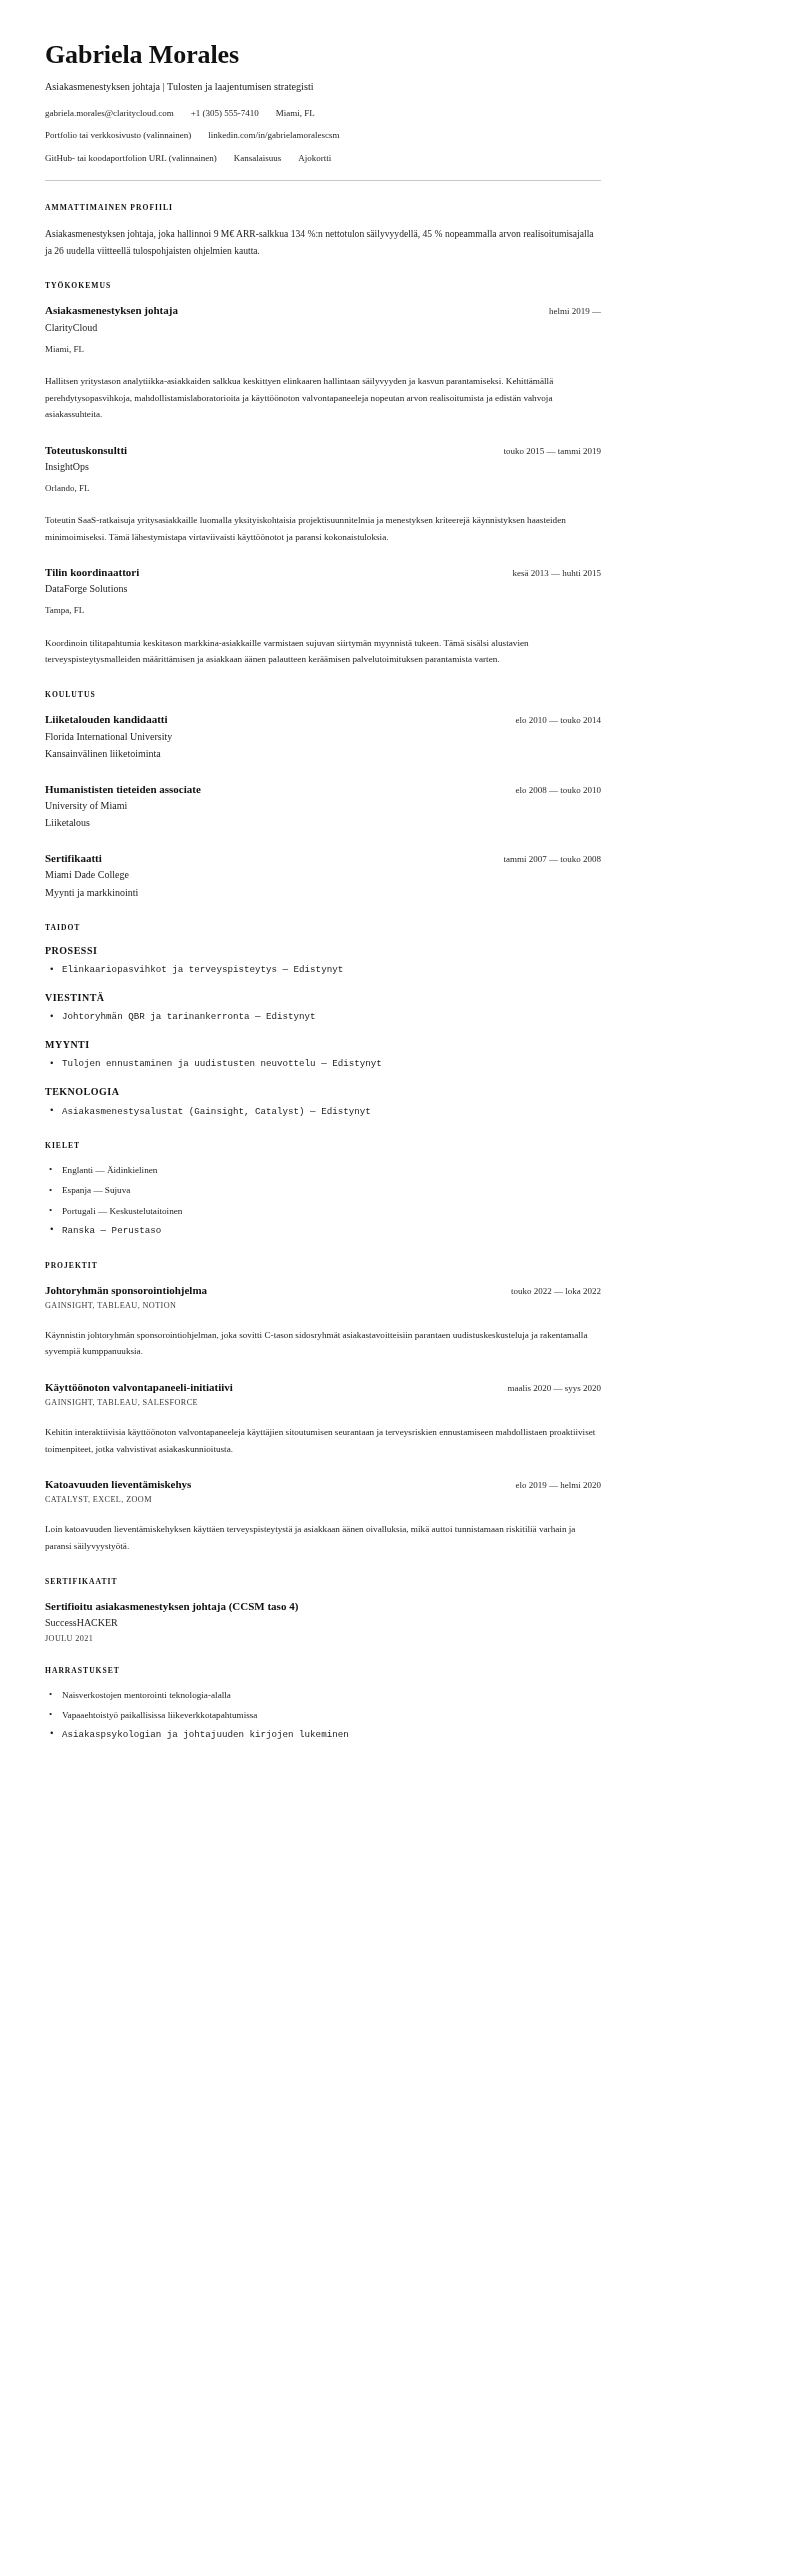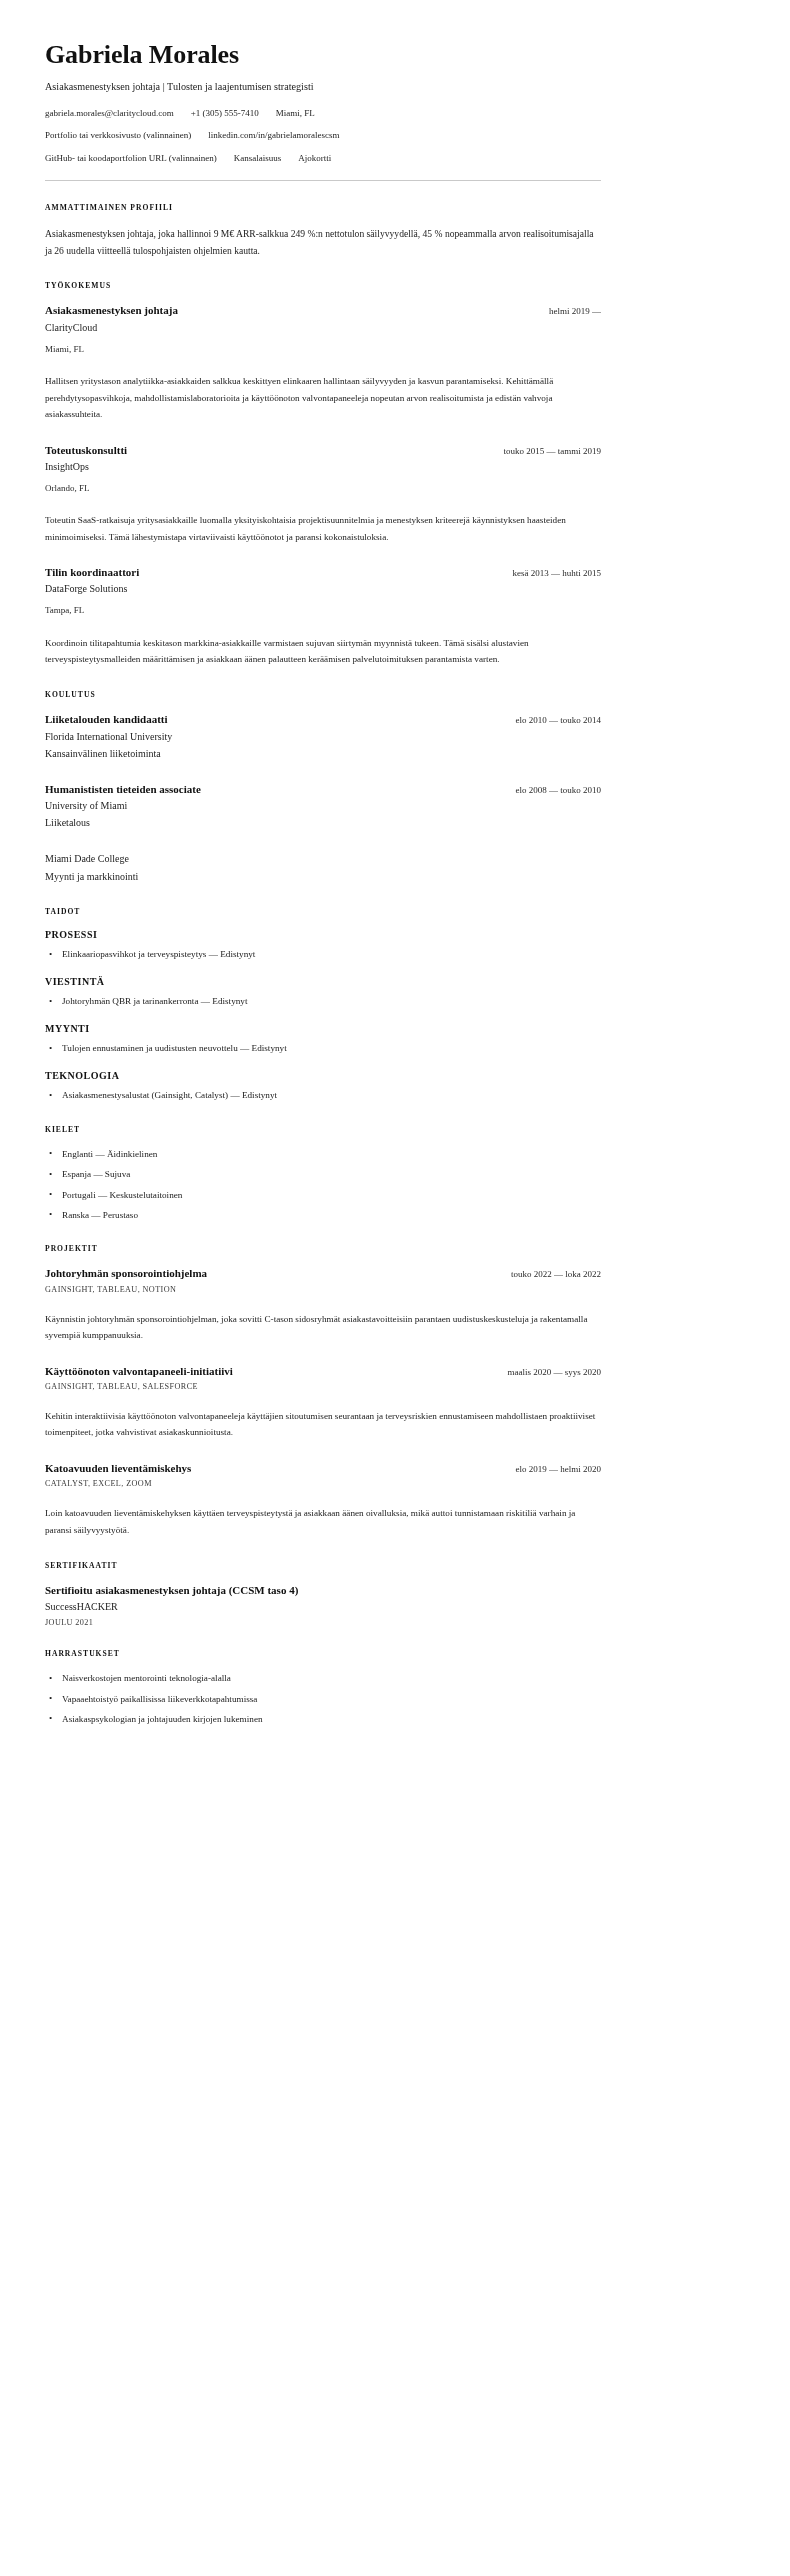--- a/index.html
+++ b/index.html
@@ -137,21 +137,21 @@
     padding: 0;
   }
   ul.bullets li {
     font-size: 9.2px;
     line-height: 1.55;
     color: #1c1c1c;
     padding-left: 17px;
     position: relative;
     margin-bottom: 6px;
   }
-  ul.bullets li:last-child { margin-bottom: 0; }
+  ul.bullets li:last-child { margin-bottom: 0; font-family: Liberation Mono, monospace; }
   ul.bullets li::before {
     content: "\2022";
     position: absolute;
     left: 4px;
     top: -0.7px;
     font-size: 9.2px;
     color: #1c1c1c;
   }
 
   .lang-list li { margin-bottom: 5.3px; }
@@ -180,21 +180,21 @@
           <span class="c-item">Kansalaisuus</span>
           <span class="c-item">Ajokortti</span>
         </div>
       </div>
   </header>
 
   <hr class="rule">
 
   <section class="section">
     <h2 class="section-title">Ammattimainen profiili</h2>
-    <p class="para">Asiakasmenestyksen johtaja, joka hallinnoi 9 M€ ARR-salkkua 249 %:n nettotulon säilyvyydellä, 45 % nopeammalla arvon realisoitumisajalla ja 26 uudella viitteellä tulospohjaisten ohjelmien kautta.</p>
+    <p class="para">Asiakasmenestyksen johtaja, joka hallinnoi 9 M€ ARR-salkkua 134 %:n nettotulon säilyvyydellä, 45 % nopeammalla arvon realisoitumisajalla ja 26 uudella viitteellä tulospohjaisten ohjelmien kautta.</p>
   </section>
 
   <section class="section">
     <h2 class="section-title">Työkokemus</h2>
     <div id="experience-entries">
         <div class="entry">
           <div class="entry-head">
             <div class="entry-title">Asiakasmenestyksen johtaja</div>
             <div class="entry-dates">helmi 2019 —</div>
           </div>
@@ -236,20 +236,24 @@
         </div>
         <div class="entry">
           <div class="entry-head">
             <div class="entry-title">Humanististen tieteiden associate</div>
             <div class="entry-dates">elo 2008 — touko 2010</div>
           </div>
           <div class="entry-org">University of Miami</div>
           <div class="entry-org">Liiketalous</div>
         </div>
         <div class="entry">
+          <div class="entry-head">
+            <div class="entry-title">Sertifikaatti</div>
+            <div class="entry-dates">tammi 2007 — touko 2008</div>
+          </div>
           <div class="entry-org">Miami Dade College</div>
           <div class="entry-org">Myynti ja markkinointi</div>
         </div>
       </div>
   </section>
 
   <section class="section">
     <h2 class="section-title">Taidot</h2>
     <div id="skill-groups">
         <div class="skill-group">

